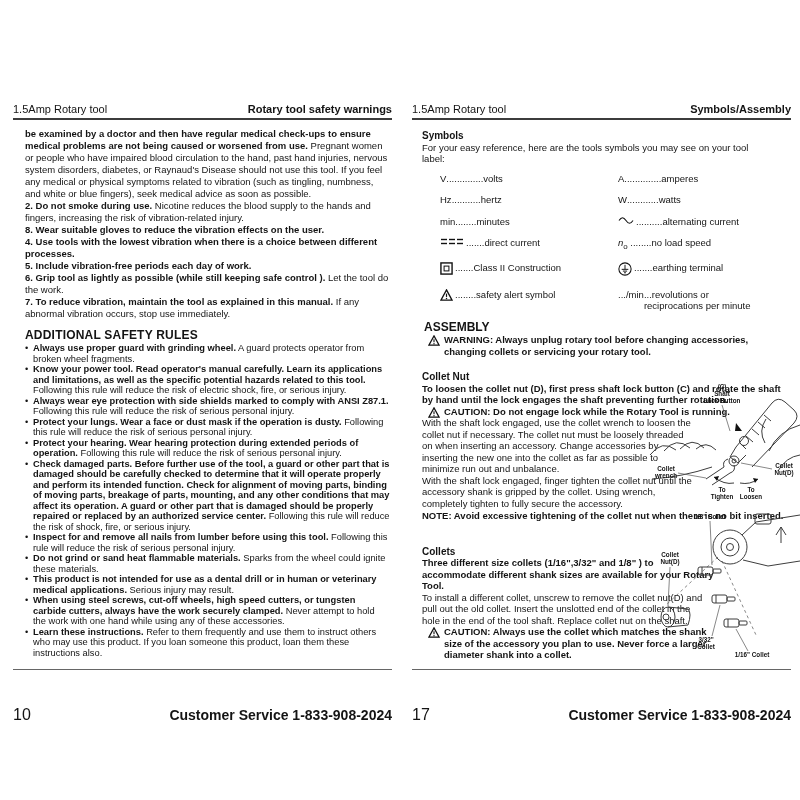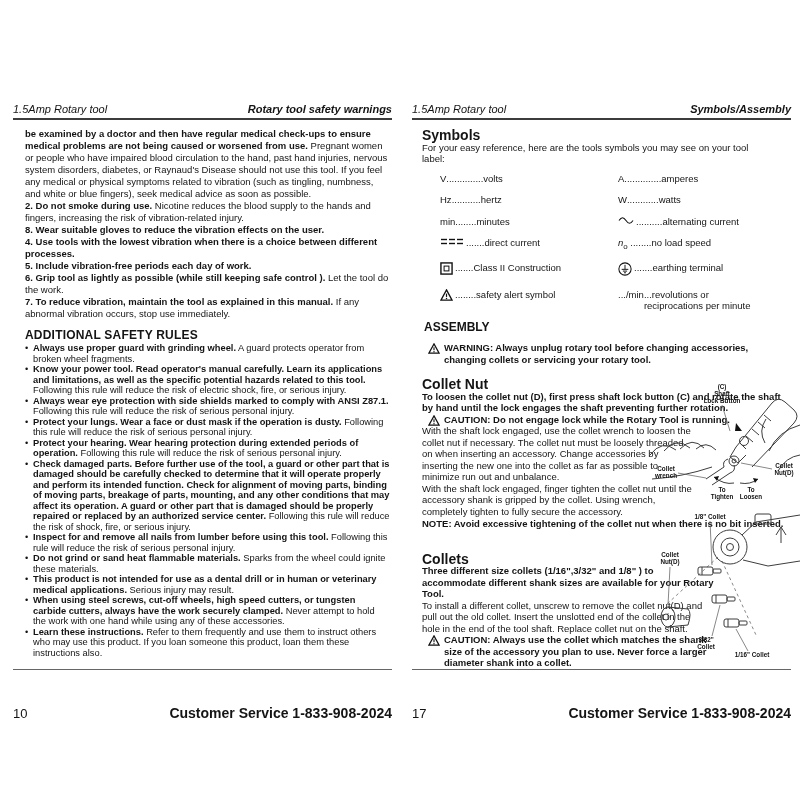--- a/index.html
+++ b/index.html
@@ -2,45 +2,45 @@
 <html><head>
 <meta charset="utf-8">
 <style>
   html,body{margin:0;padding:0;}
   body{width:800px;height:800px;background:#fff;position:relative;
        font-family:"Liberation Sans",sans-serif;color:#141414;}
   .page{position:absolute;top:103px;width:379px;}
   #pageL{left:13px;}
   #pageR{left:412px;}
   .pghead{display:flex;justify-content:space-between;align-items:flex-end;
-          border-bottom:2px solid #3c3c3c;padding-bottom:3px;font-size:11px;font-style:italic;}
+          border-bottom:2px solid #3c3c3c;padding-bottom:3px;font-size:11px;}
   .pghead .hr{font-weight:bold;}
   .pgfoot{position:absolute;left:0;right:0;top:566px;border-top:1px solid #666;
           padding-top:4px;display:flex;justify-content:space-between;align-items:baseline;}
-  .pgfoot .num{font-size:13px;margin-top:32px;}
+  .pgfoot .num{font-size:16px;margin-top:32px;}
   .pgfoot .svc{font-size:14px;font-weight:bold;}
   
   .bodyL{padding:8px 2px 0 12px;font-size:9.5px;line-height:12px;}
   .b{font-weight:bold;}
   .rules-head{font-size:12px;font-weight:bold;margin:9px 0 2px 0;letter-spacing:.2px;}
   .blist{font-size:9.3px;line-height:10.5px;}
   .bullet{display:flex;}
   .bullet .dot{width:8px;flex:none;}
   .bullet .btxt{flex:1;}
   
   .bodyR{padding:10px 0 0 10px;font-size:9.5px;line-height:11.5px;}
-  .subhead{font-size:14px;font-weight:bold;}
+  .subhead{font-size:10px;font-weight:bold;}
   .sym-intro{max-width:345px;}
   .symtable{margin:8px 0 0 18px;}
   .symrow{display:flex;margin-bottom:10px;}
   .symcell{display:flex;align-items:flex-start;}
   .symcell.lc{width:178px;flex:none;}
   .sym-pre{font-weight:normal;}
   .icon{display:inline-block;vertical-align:middle;margin-right:2px;}
-  .asm-head{font-size:12px;font-weight:bold;margin:4px 0 9px 2px;}
+  .asm-head{font-size:12px;font-weight:bold;margin:4px 0 1px 2px;}
   .warnp{position:relative;padding-left:22px;font-weight:bold;max-width:358px;}
   .warnp .tri{position:absolute;left:6px;top:1px;}
   .cautp{position:relative;padding-left:22px;font-weight:bold;}
   .cautp .tri{position:absolute;left:6px;top:1px;}
   .cn-body{max-width:272px;}
   .cl-wrap{max-width:295px;}
   .cl-body{max-width:282px;}
   .notep{font-weight:bold;margin-top:1px;}
   .fig{position:absolute;}
   #fig1{left:236px;top:276px;width:152px;height:124px;}

